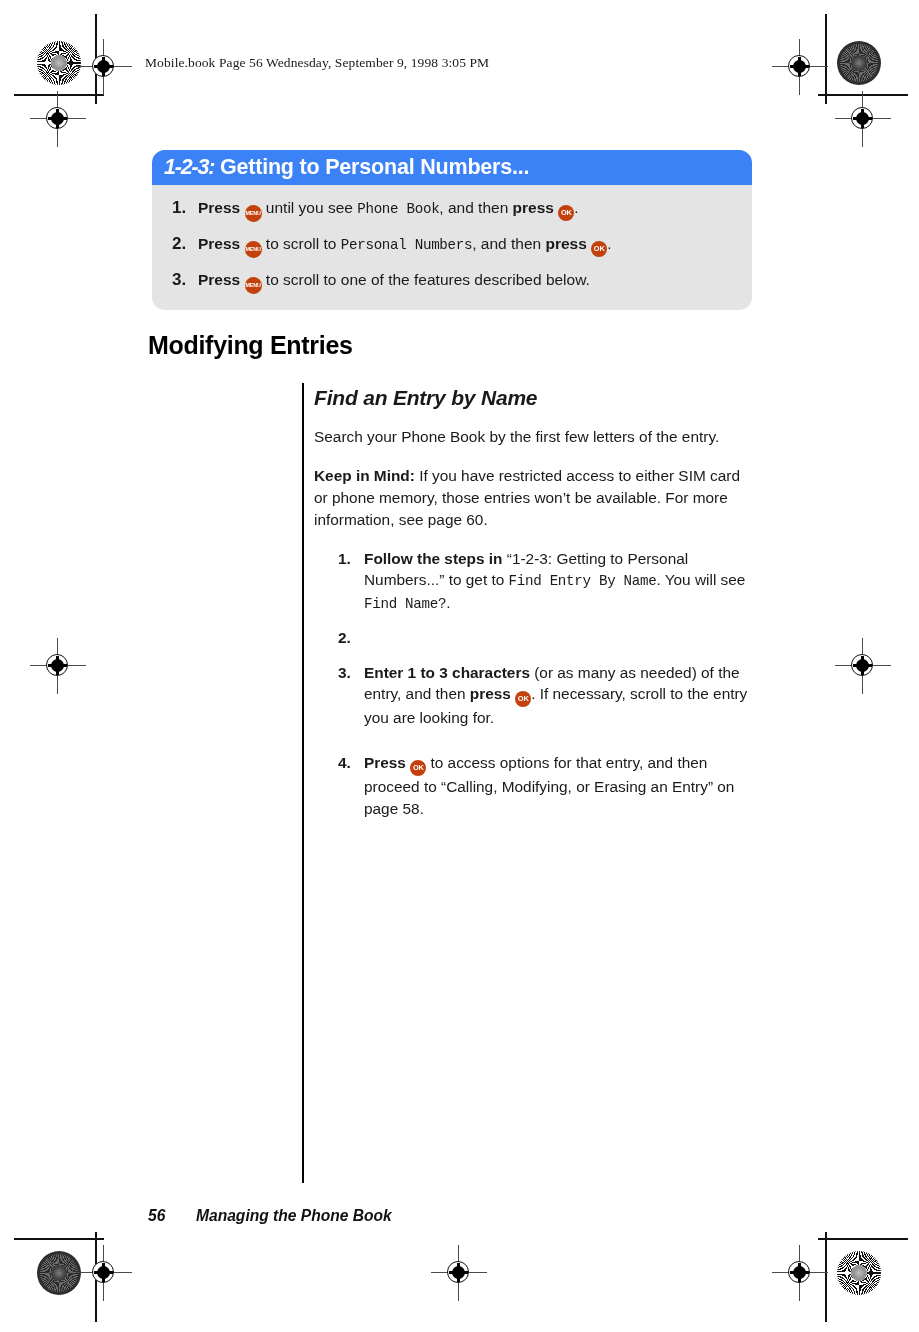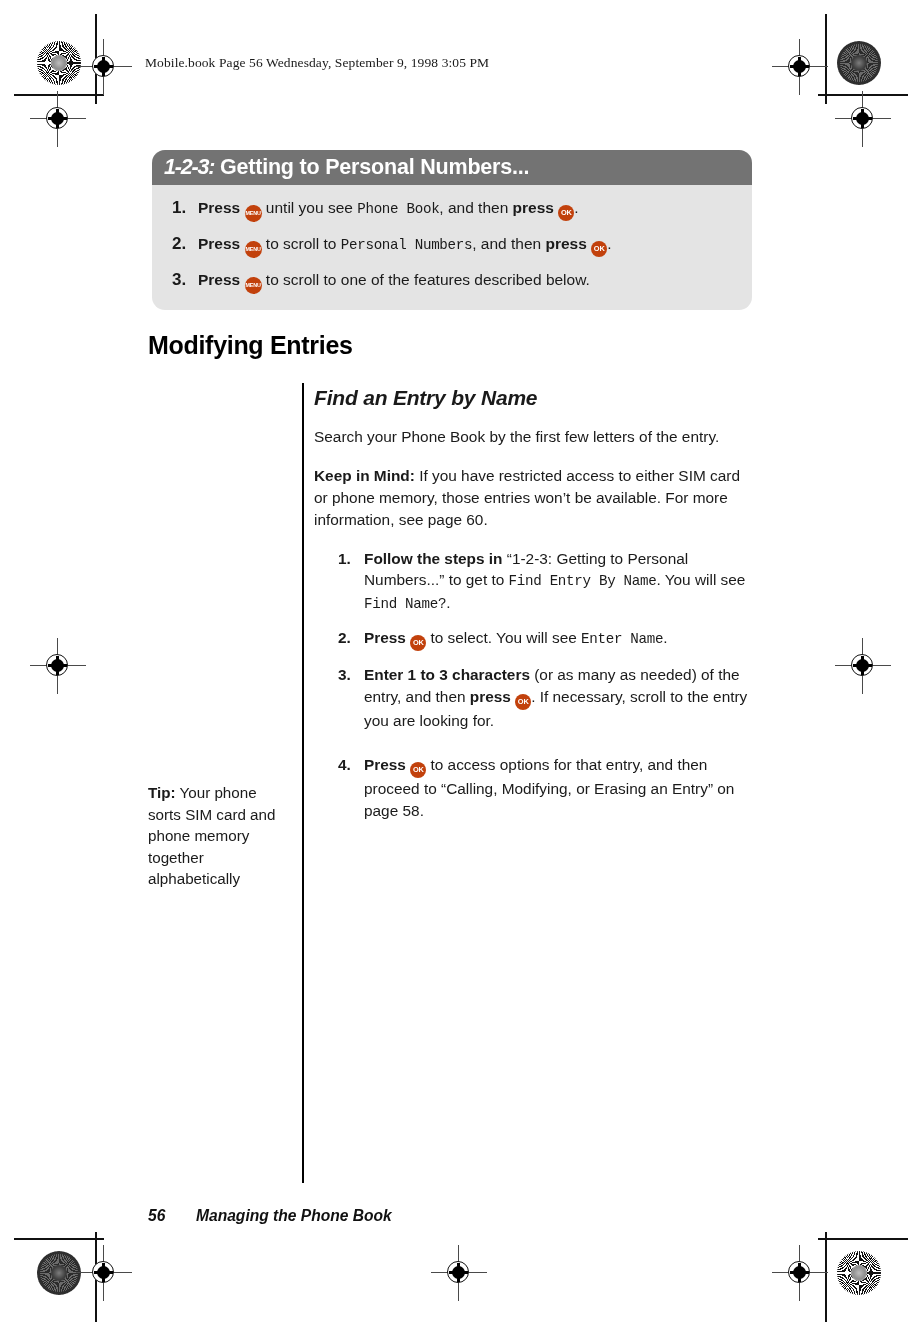--- a/index.html
+++ b/index.html
@@ -116,21 +116,21 @@
   .callout {
     position: absolute;
     left: 152px;
     top: 150px;
     width: 600px;
     border-radius: 13px;
     overflow: hidden;
     background: #e4e4e4;
   }
   .callout-header {
-    background: #737373;
+    background: #3b82f6;
     color: #ffffff;
     height: 35px;
     line-height: 35px;
     padding: 0 0 0 12px;
     font-size: 21.5px;
     font-weight: bold;
     letter-spacing: -0.2px;
   }
   .callout-header .num {
     font-style: italic;
@@ -401,37 +401,33 @@
 
     <ol class="numlist">
 
       <li>
         <span class="n">1.</span>
         <span class="txt"><b>Follow the steps in</b><span> “1-2-3: Getting to Personal Numbers...” to get to </span><span class="scr">Find Entry By Name</span><span>. You will see </span><span class="scr">Find Name?</span><span>.</span></span>
       </li>
 
       <li>
         <span class="n">2.</span>
-        <span class="txt"><b>Press</b>&nbsp;<span class="key ok">OK</span><span> to  select. You will see </span><span class="scr">Enter Name</span><span>.</span></span>
       </li>
 
       <li>
         <span class="n">3.</span>
         <span class="txt"><b>Enter 1 to 3 characters</b><span> (or as many as needed) of the entry, and then </span><b>press</b>&nbsp;<span class="key ok">OK</span><span>. If necessary, scroll to the entry you are looking for.</span></span>
       </li>
 
       <li style="margin-top:23px;">
         <span class="n">4.</span>
         <span class="txt"><b>Press</b>&nbsp;<span class="key ok">OK</span><span> to access options for that entry, and then proceed to “Calling, Modifying, or Erasing an Entry” on page 58.</span></span>
       </li>
 
     </ol>
   </div>
 
-  <div class="tip">
-    <b>Tip:</b><span> Your phone sorts SIM card and phone memory together alphabetically</span>
-  </div>
 
   <div class="footer">
     <span class="fnum">56</span><span class="ftxt">Managing the Phone Book</span>
   </div>
 
 </div>
 
 </body></html>

